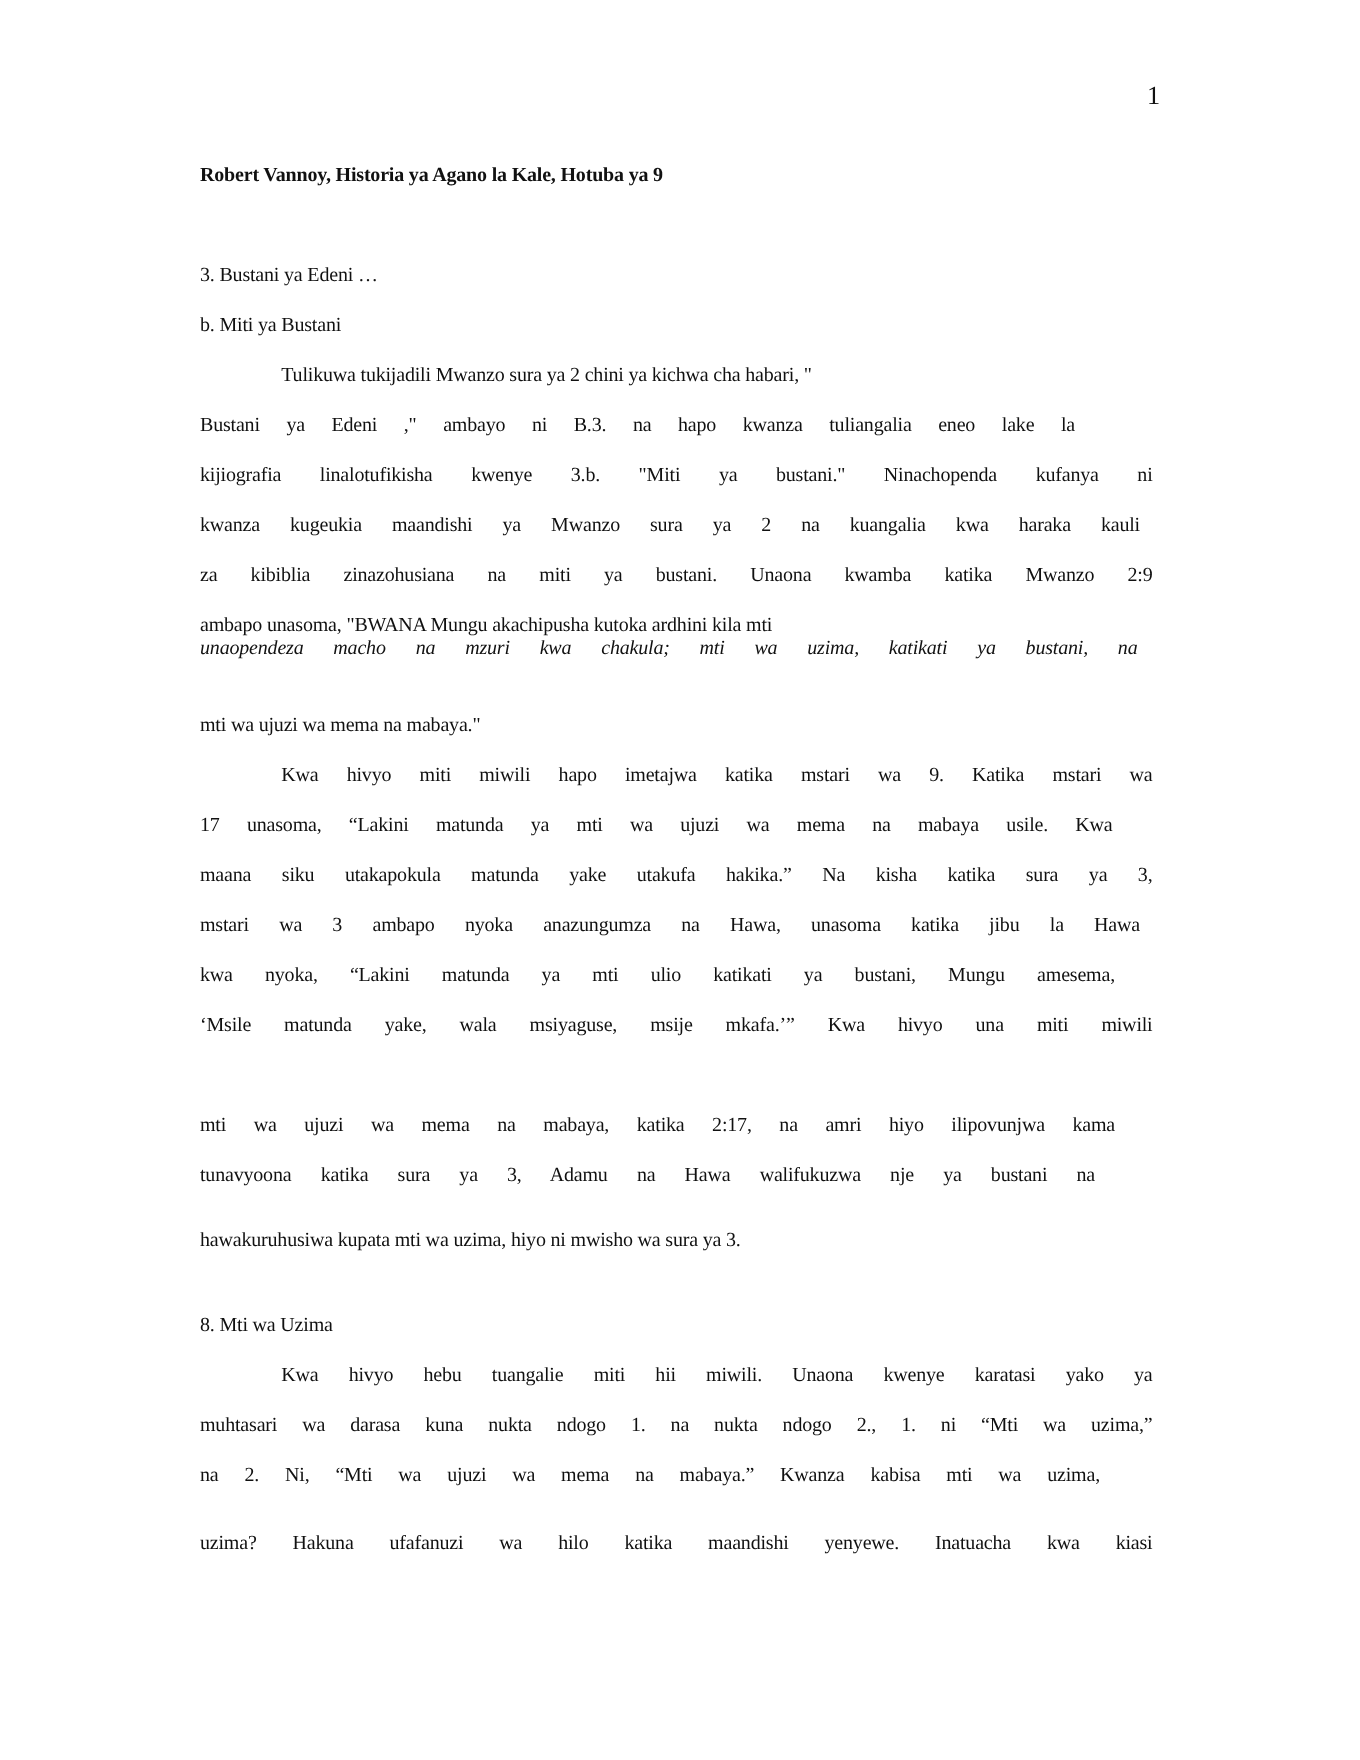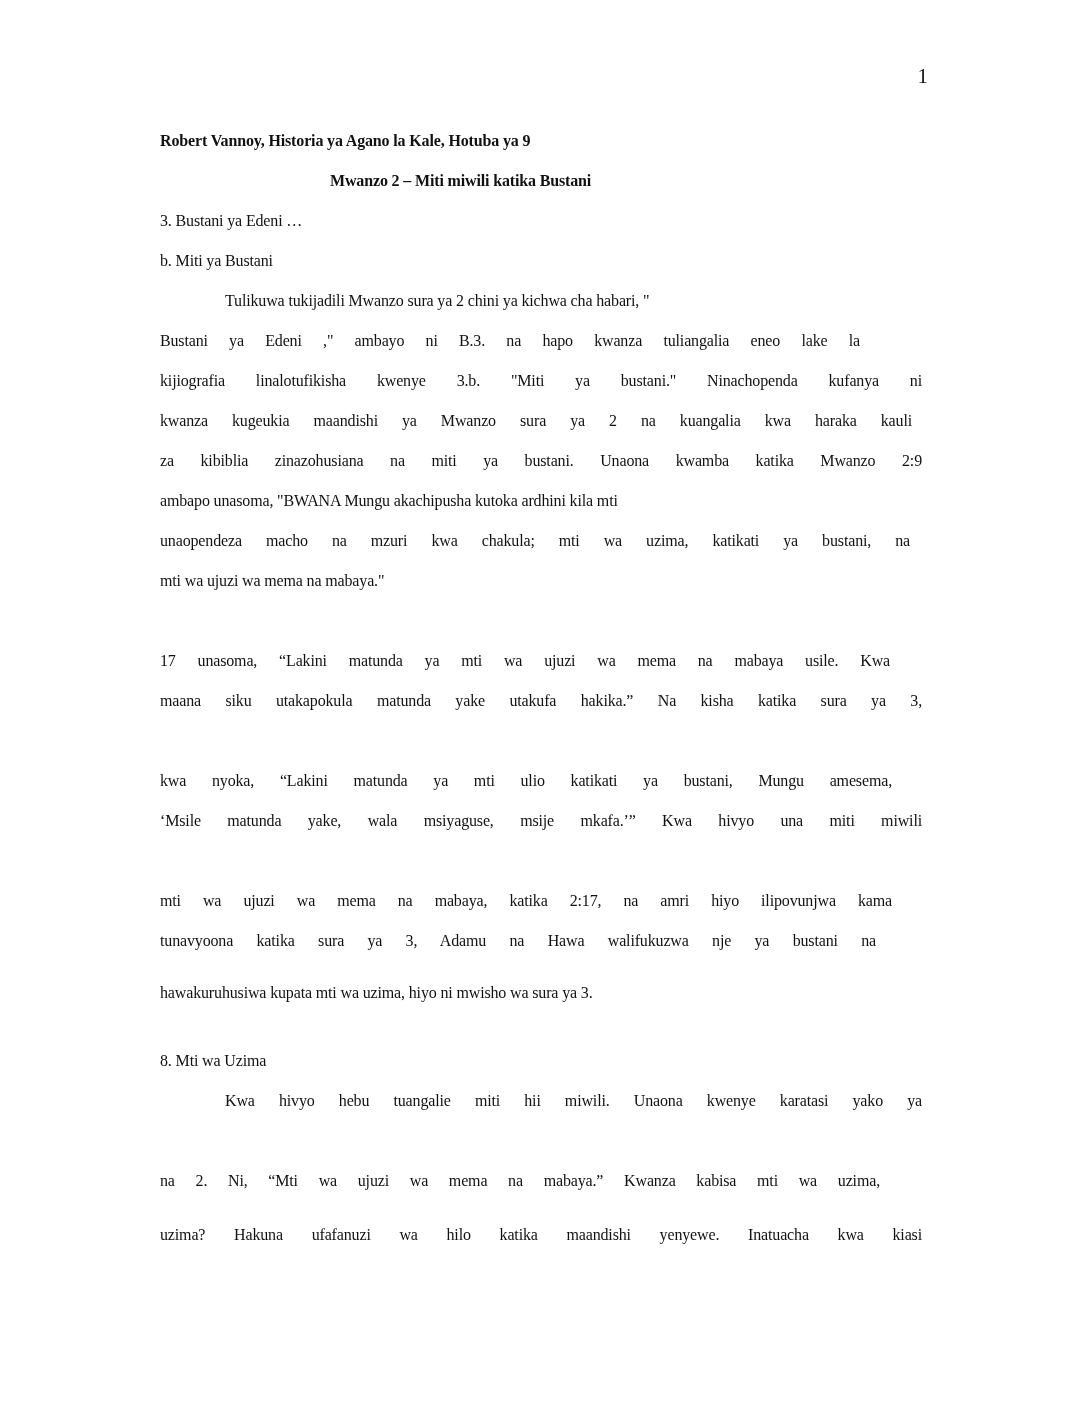--- a/index.html
+++ b/index.html
@@ -19,40 +19,42 @@
     .just { width: 762px; text-align: justify; text-align-last: justify; }
     .just.indent { width: 697px; }
   </style>
 </head>
 <body>
 
 <div class="page">
   <div class="page-number">1</div>
 
   <div class="line bold" style="top:126px;">Robert Vannoy, Historia ya Agano la Kale, Hotuba ya 9</div>
-  <div class="line bold" style="top:166px; left:330px;">Mwanzo 2 – Miti miwili katika Bustani</div>
 
   <div class="line" style="top:206px;">3. Bustani ya Edeni …</div>
   <div class="line" style="top:246px;">b. Miti ya Bustani</div>
 
   <div class="line indent" style="top:286px;">Tulikuwa tukijadili Mwanzo sura ya 2 chini ya kichwa cha habari, "</div>
   <div class="line just" style="top:326px; width:700px;">Bustani ya Edeni ," ambayo ni B.3. na hapo kwanza tuliangalia eneo lake la</div>
   <div class="line just" style="top:366px;">kijiografia linalotufikisha kwenye 3.b. "Miti ya bustani." Ninachopenda kufanya ni</div>
   <div class="line just" style="top:406px; width:752px;">kwanza kugeukia maandishi ya Mwanzo sura ya 2 na kuangalia kwa haraka kauli</div>
   <div class="line just" style="top:446px;">za kibiblia zinazohusiana na miti ya bustani. Unaona kwamba katika Mwanzo 2:9</div>
   <div class="line" style="top:486px;">ambapo unasoma, "BWANA Mungu akachipusha kutoka ardhini kila mti</div>
-  <div class="line just" style="top:526px; width:750px;">unaopendeza macho na mzuri kwa chakula; mti wa uzima, katikati ya bustani, na</div>
+  <div class="line just" style="top:504px; width:750px;font-style:italic;">unaopendeza macho na mzuri kwa chakula; mti wa uzima, katikati ya bustani, na</div>
   <div class="line" style="top:566px;">mti wa ujuzi wa mema na mabaya."</div>
 
+  <div class="line indent just" style="top:606px;">Kwa hivyo miti miwili hapo imetajwa katika mstari wa 9. Katika mstari wa</div>
   <div class="line just" style="top:646px; width:730px;">17 unasoma, “Lakini matunda ya mti wa ujuzi wa mema na mabaya usile. Kwa</div>
   <div class="line just" style="top:686px;">maana siku utakapokula matunda yake utakufa hakika.” Na kisha katika sura ya 3,</div>
+  <div class="line just" style="top:726px; width:752px;">mstari wa 3 ambapo nyoka anazungumza na Hawa, unasoma katika jibu la Hawa</div>
   <div class="line just" style="top:806px;">‘Msile matunda yake, wala msiyaguse, msije mkafa.’” Kwa hivyo una miti miwili</div>
   <div class="line just" style="top:766px; width:732px;">kwa nyoka, “Lakini matunda ya mti ulio katikati ya bustani, Mungu amesema,</div>
   <div class="line just" style="top:886px; width:732px;">mti wa ujuzi wa mema na mabaya, katika 2:17, na amri hiyo ilipovunjwa kama</div>
   <div class="line just" style="top:926px; width:716px;">tunavyoona katika sura ya 3, Adamu na Hawa walifukuzwa nje ya bustani na</div>
   <div class="line" style="top:966px;margin-top:12px;">hawakuruhusiwa kupata mti wa uzima, hiyo ni mwisho wa sura ya 3.</div>
 
   <div class="line" style="top:1046px;">8. Mti wa Uzima</div>
 
   <div class="line indent just" style="top:1086px;">Kwa hivyo hebu tuangalie miti hii miwili. Unaona kwenye karatasi yako ya</div>
+  <div class="line just" style="top:1126px;">muhtasari wa darasa kuna nukta ndogo 1. na nukta ndogo 2., 1. ni “Mti wa uzima,”</div>
   <div class="line just" style="top:1166px; width:720px;">na 2. Ni, “Mti wa ujuzi wa mema na mabaya.” Kwanza kabisa mti wa uzima,</div>
   <div class="line just" style="top:1220px;">uzima? Hakuna ufafanuzi wa hilo katika maandishi yenyewe. Inatuacha kwa kiasi</div>
 </div>
 
 </body></html>

